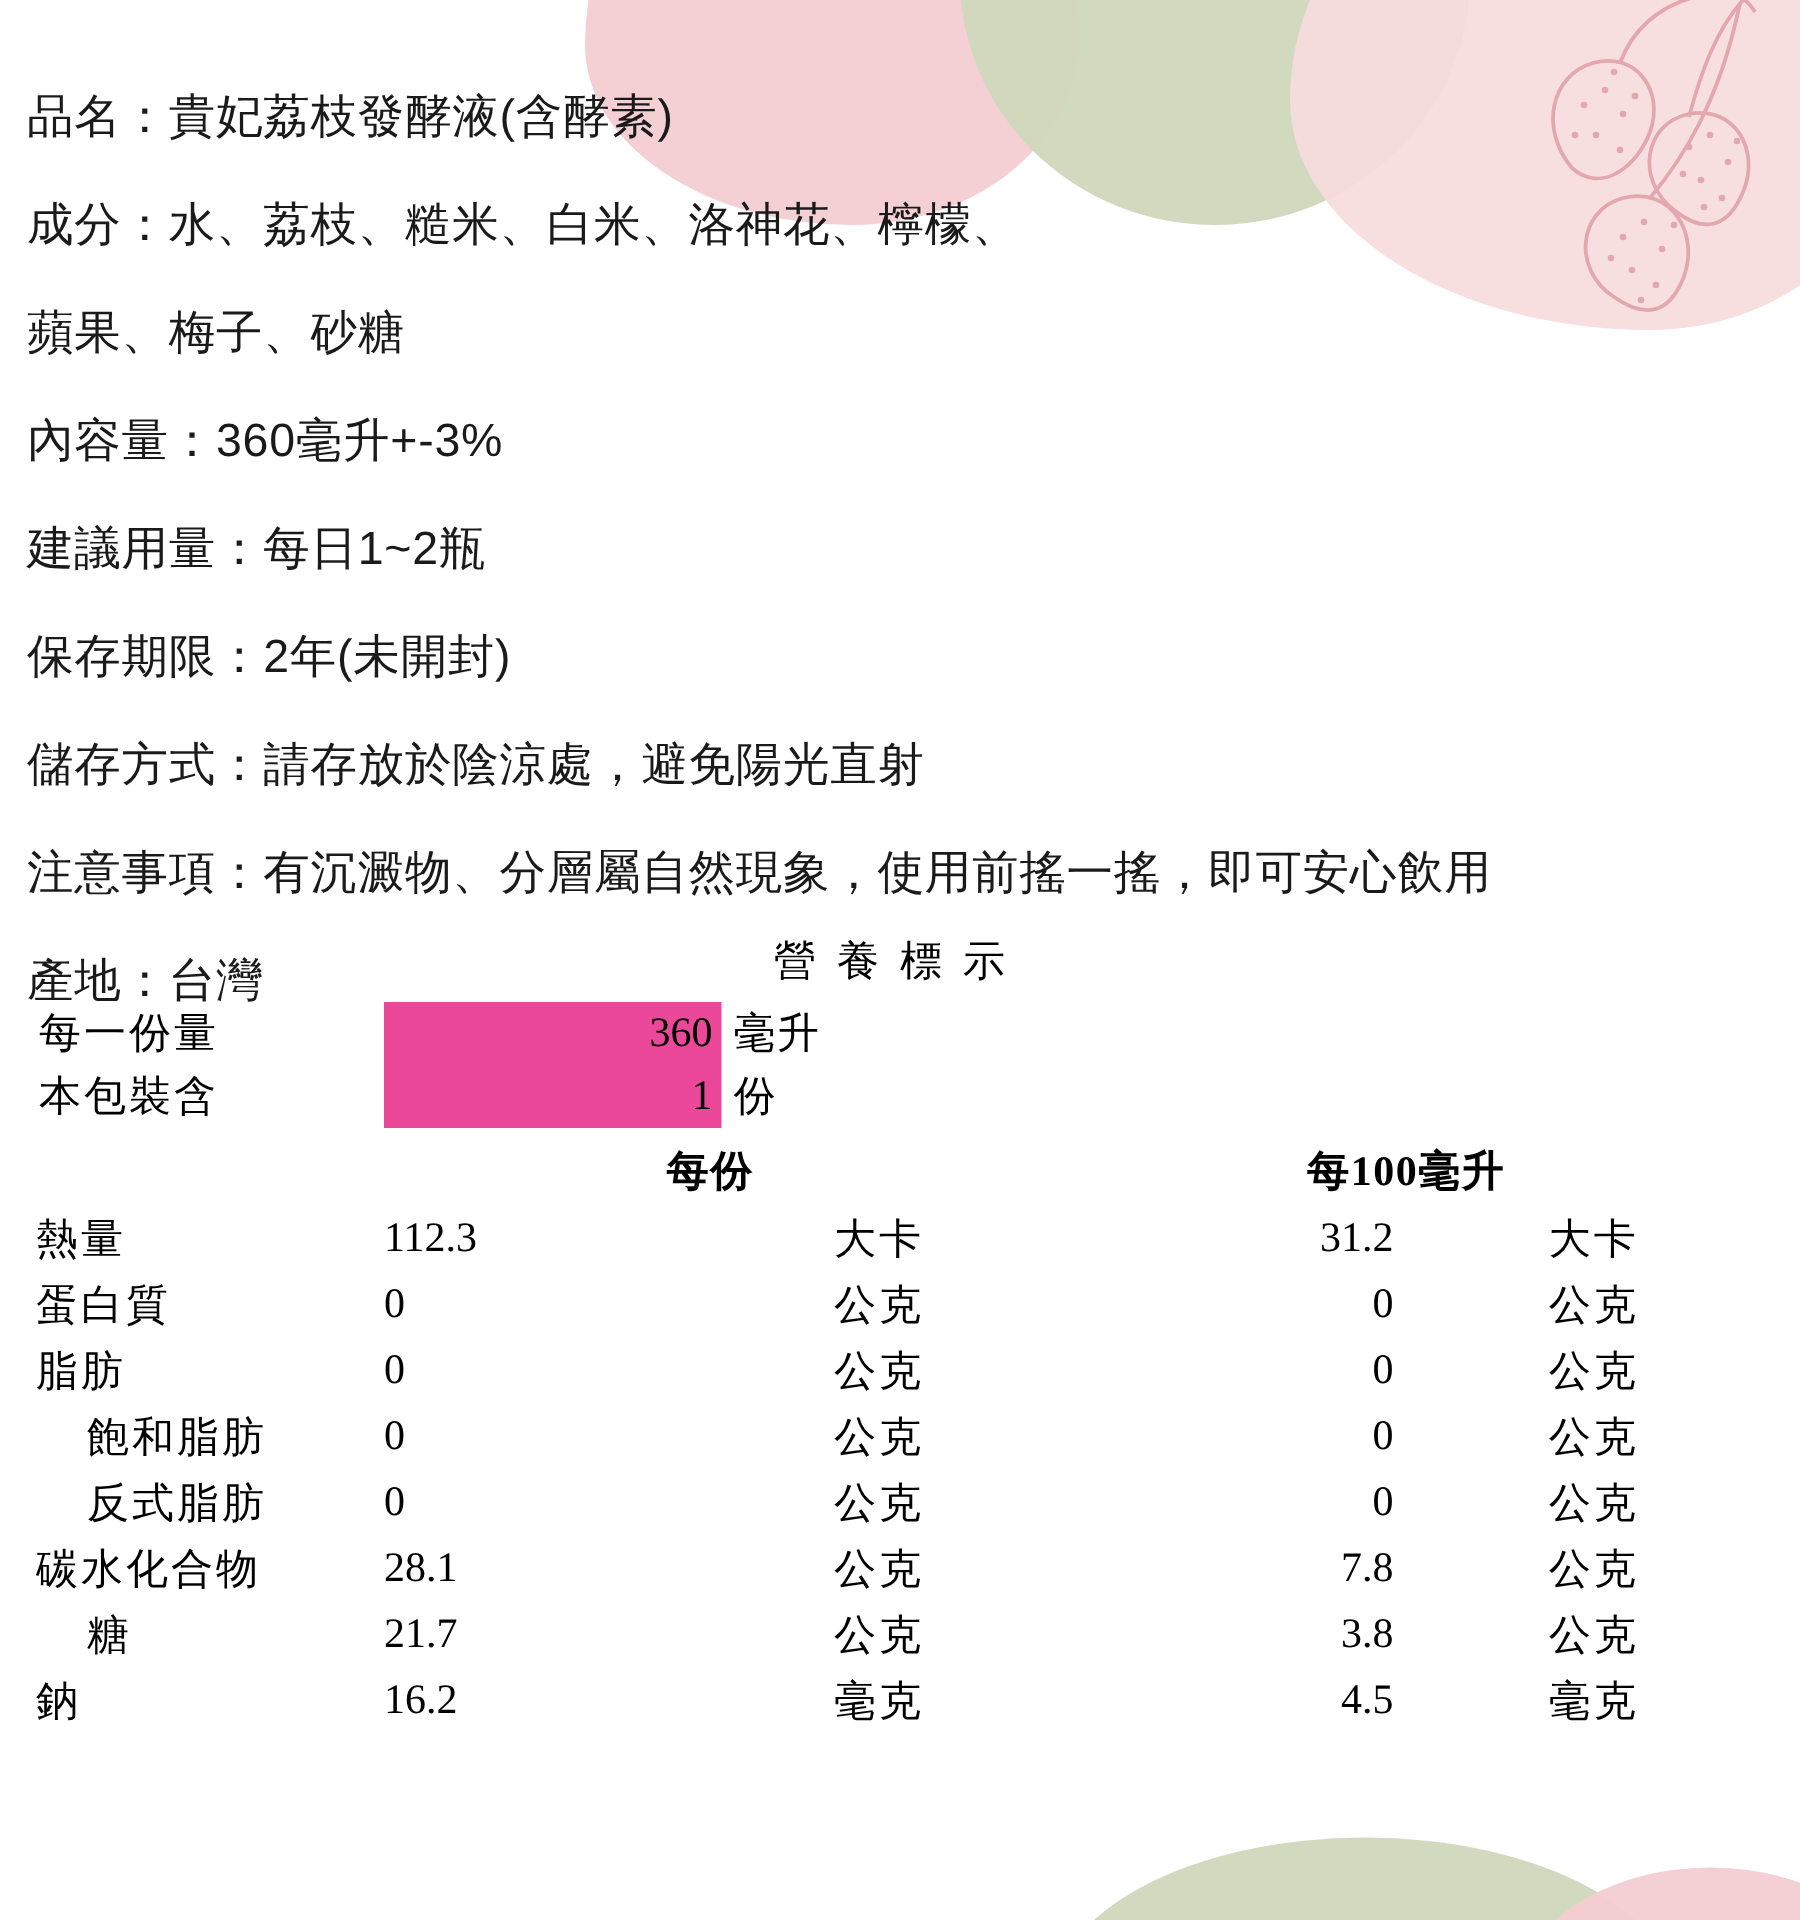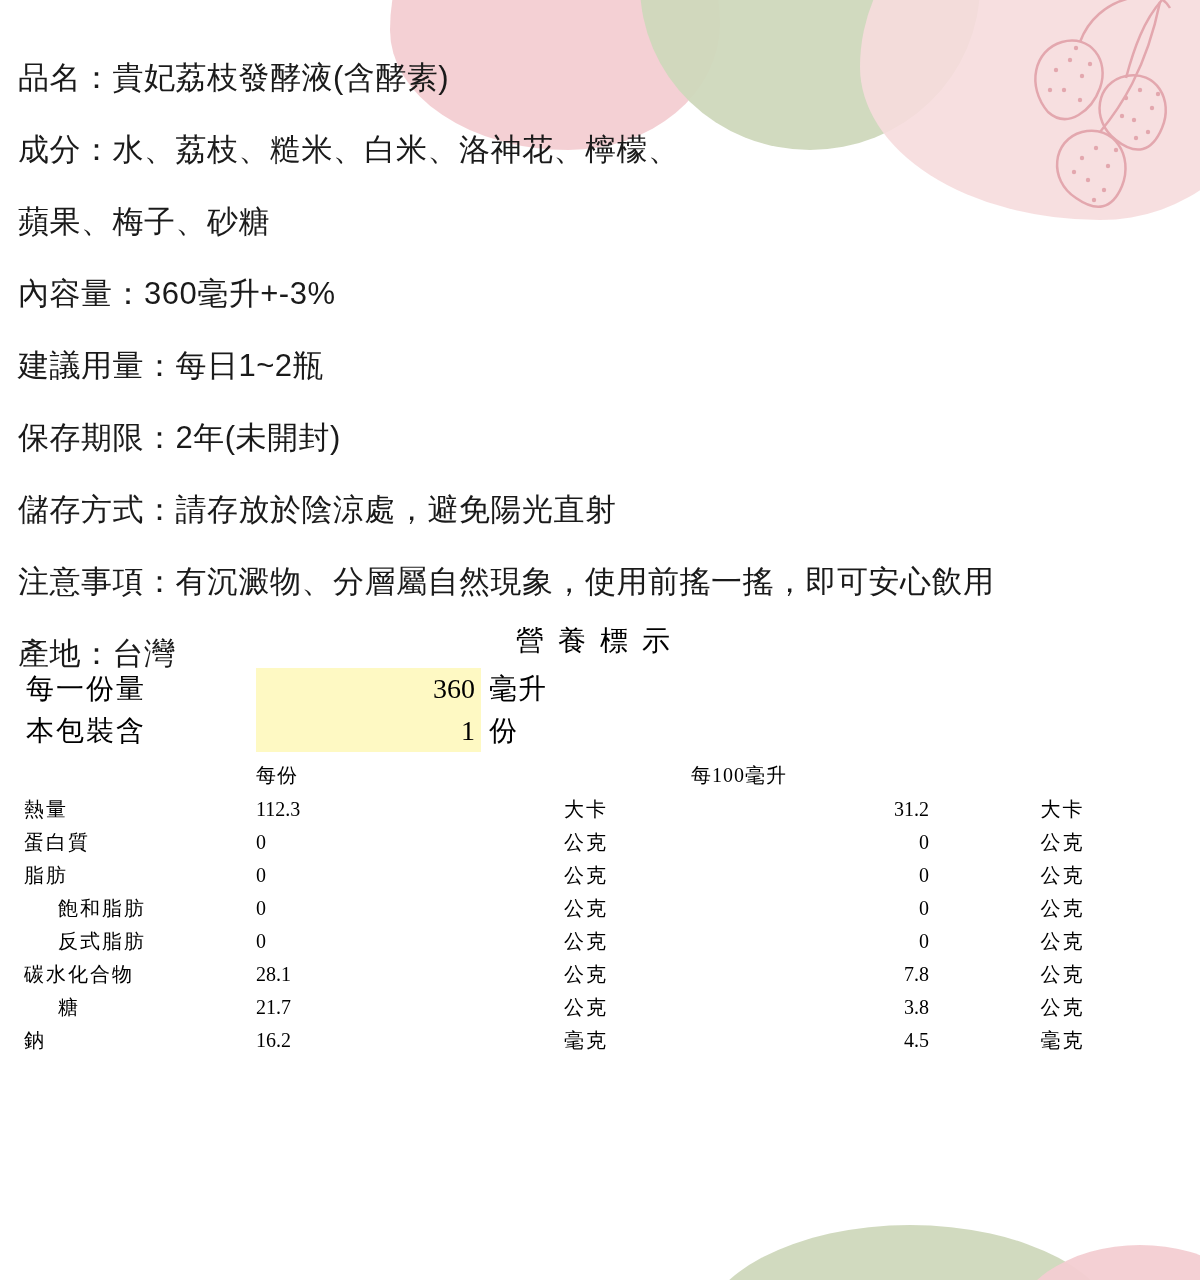--- a/index.html
+++ b/index.html
@@ -128,42 +128,43 @@
     font-size: 28px;
     padding: 2px 0;
   }
   .srv-label {
     width: 240px;
     padding-left: 10px !important;
     letter-spacing: 2px;
     font-family: Liberation Mono, monospace;
   }
   .srv-value {
-    background: #fef9c3;
+    background: #ec4899;
     text-align: right;
     width: 225px;
     padding-right: 6px !important;
   }
   .srv-unit {
     padding-left: 8px !important;
     letter-spacing: 1px;
   }
   .divider-row td {
     border-bottom: 3px solid #000;
     height: 4px;
     padding: 0;
   }
   .subhead td {
-    font-size: 20px;
-    text-align: left;
+    font-size: 28px;
+    text-align: center;
     padding: 6px 0 4px 0;
     letter-spacing: 1px;
+    font-weight: bold;
   }
   .data-row td {
-    font-size: 20px;
+    font-size: 28px;
     padding: 3px 0;
   }
   .c-name {
     width: 240px;
     padding-left: 8px !important;
     letter-spacing: 2px;
   }
   .c-name.indent {
     padding-left: 42px !important;
   }

